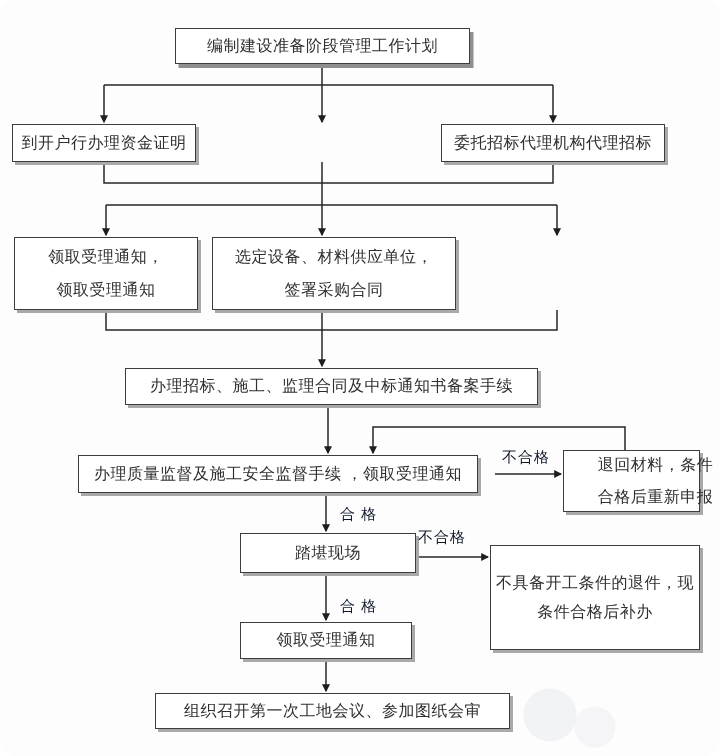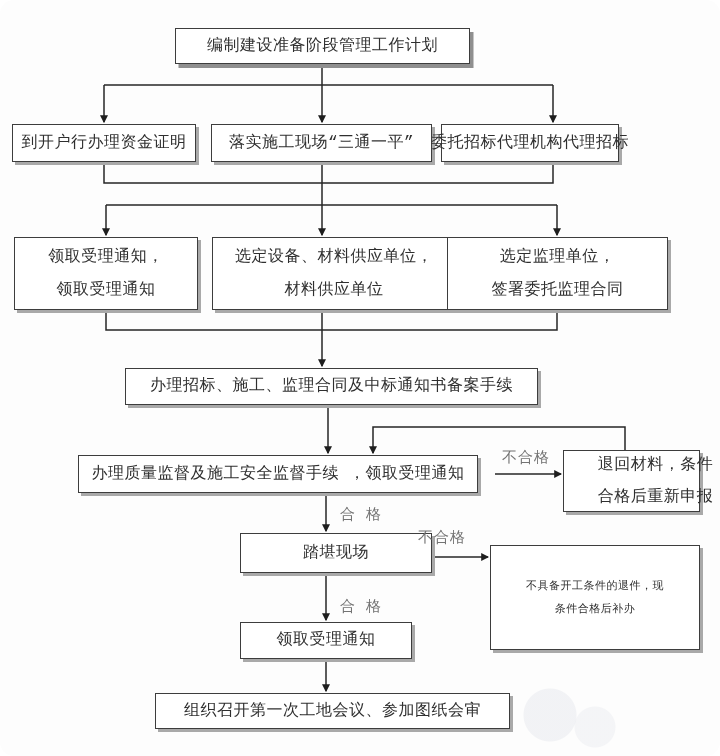--- a/index.html
+++ b/index.html
@@ -1,20 +1,20 @@
 <!DOCTYPE html>
 <html><head>
 <meta charset="utf-8">
 <style>
   html,body{margin:0;padding:0;background:#ffffff;}
   .canvas{
     position:relative;
     width:720px;height:756px;
     background:#fdfdfd;
-    font-family:Liberation Mono, monospace;
+    font-family:Liberation Sans, sans-serif;
     color:#2f2f2f;
     overflow:hidden;
     border-radius:14px;
   }
   .wires{position:absolute;left:0;top:0;width:720px;height:756px;}
   .node{
     position:absolute;
     box-sizing:border-box;
     background:#ffffff;
     border:1.5px solid #3d3d3d;
@@ -24,44 +24,44 @@
     align-items:center;
     justify-content:center;
     text-align:center;
     font-size:16px;
     letter-spacing:0.5px;
     line-height:1.15;
     z-index:2;
   }
   .node span{white-space:nowrap;display:block;}
   .node--two span{margin:7px 0;}
-  .node--three{font-size:11px;text-align:center;}
+  .node--three{font-size:16px;text-align:center;}
   .node--three span{margin:5px 0;}
   .node--strong{box-shadow:3.5px 4px 0 #8f8f8f;}
 
   #n-plan      {left:175px;top:28px; width:295px;height:36px;}
   #n-fund      {left:12px; top:124px;width:184px;height:38px;}
   #n-site3     {left:211px;top:124px;width:221px;height:38px;}
-  #n-agency    {left:441px;top:124px;width:178px;height:38px;}
+  #n-agency    {left:441px;top:124px;width:224px;height:38px;}
   #n-contractor{left:14px; top:237px;width:184px;height:73px;}
   #n-supplier  {left:212px;top:237px;width:244px;height:73px;}
   #n-supervisor{left:447px;top:237px;width:221px;height:73px;}
   #n-filing    {left:125px;top:368px;width:413px;height:37px;text-align:right;}
   #n-quality   {left:78px; top:455px;width:400px;height:38px;}
   #n-return    {left:563px;top:450px;width:137px;height:62px;padding-left:48px;}
-  #n-visit     {left:240px;top:533px;width:192px;height:40px;}
+  #n-visit     {left:240px;top:533px;width:176px;height:40px;}
   #n-reject    {left:490px;top:545px;width:210px;height:105px;}
   #n-permit    {left:240px;top:622px;width:172px;height:37px;}
   #n-meeting   {left:155px;top:693px;width:355px;height:36px;}
 
   .edge-label{
     position:absolute;
     font-size:15px;
     letter-spacing:1px;
-    color:#737373;
+    color:#0f172a;
     white-space:nowrap;
     z-index:3;
     background:transparent;
   }
   #lb-unq1{left:502px;top:448px;}
   #lb-q1  {left:340px;top:505px;}
   #lb-unq2{left:418px;top:528px;}
   #lb-q2  {left:340px;top:597px;}
 
   .watermark{
@@ -138,38 +138,31 @@
     </g>
   </svg>
 
   <div class="node node--strong" id="n-plan">
     <span>编制建设准备阶段管理工作计划</span>
   </div>
 
   <div class="node" id="n-fund">
     <span>到开户行办理资金证明</span>
   </div>
-  <div class="node" id="n-site3">
-    <span>落实施工现场“三通一平”</span>
-  </div>
   <div class="node" id="n-agency">
     <span>委托招标代理机构代理招标</span>
   </div>
 
   <div class="node node--two" id="n-contractor">
     <span>领取受理通知，</span>
     <span>领取受理通知</span>
   </div>
   <div class="node node--two" id="n-supplier">
     <span>选定设备、材料供应单位，</span>
-    <span>材料供应单位</span>
-  </div>
-  <div class="node node--two" id="n-supervisor">
-    <span>选定监理单位，</span>
-    <span>签署委托监理合同</span>
+    <span>签署采购合同</span>
   </div>
 
   <div class="node" id="n-filing">
     <span>办理招标、施工、监理合同及中标通知书备案手续</span>
   </div>
 
   <div class="node" id="n-quality">
     <span>办理质量监督及施工安全监督手续 ，领取受理通知</span>
   </div>
 

